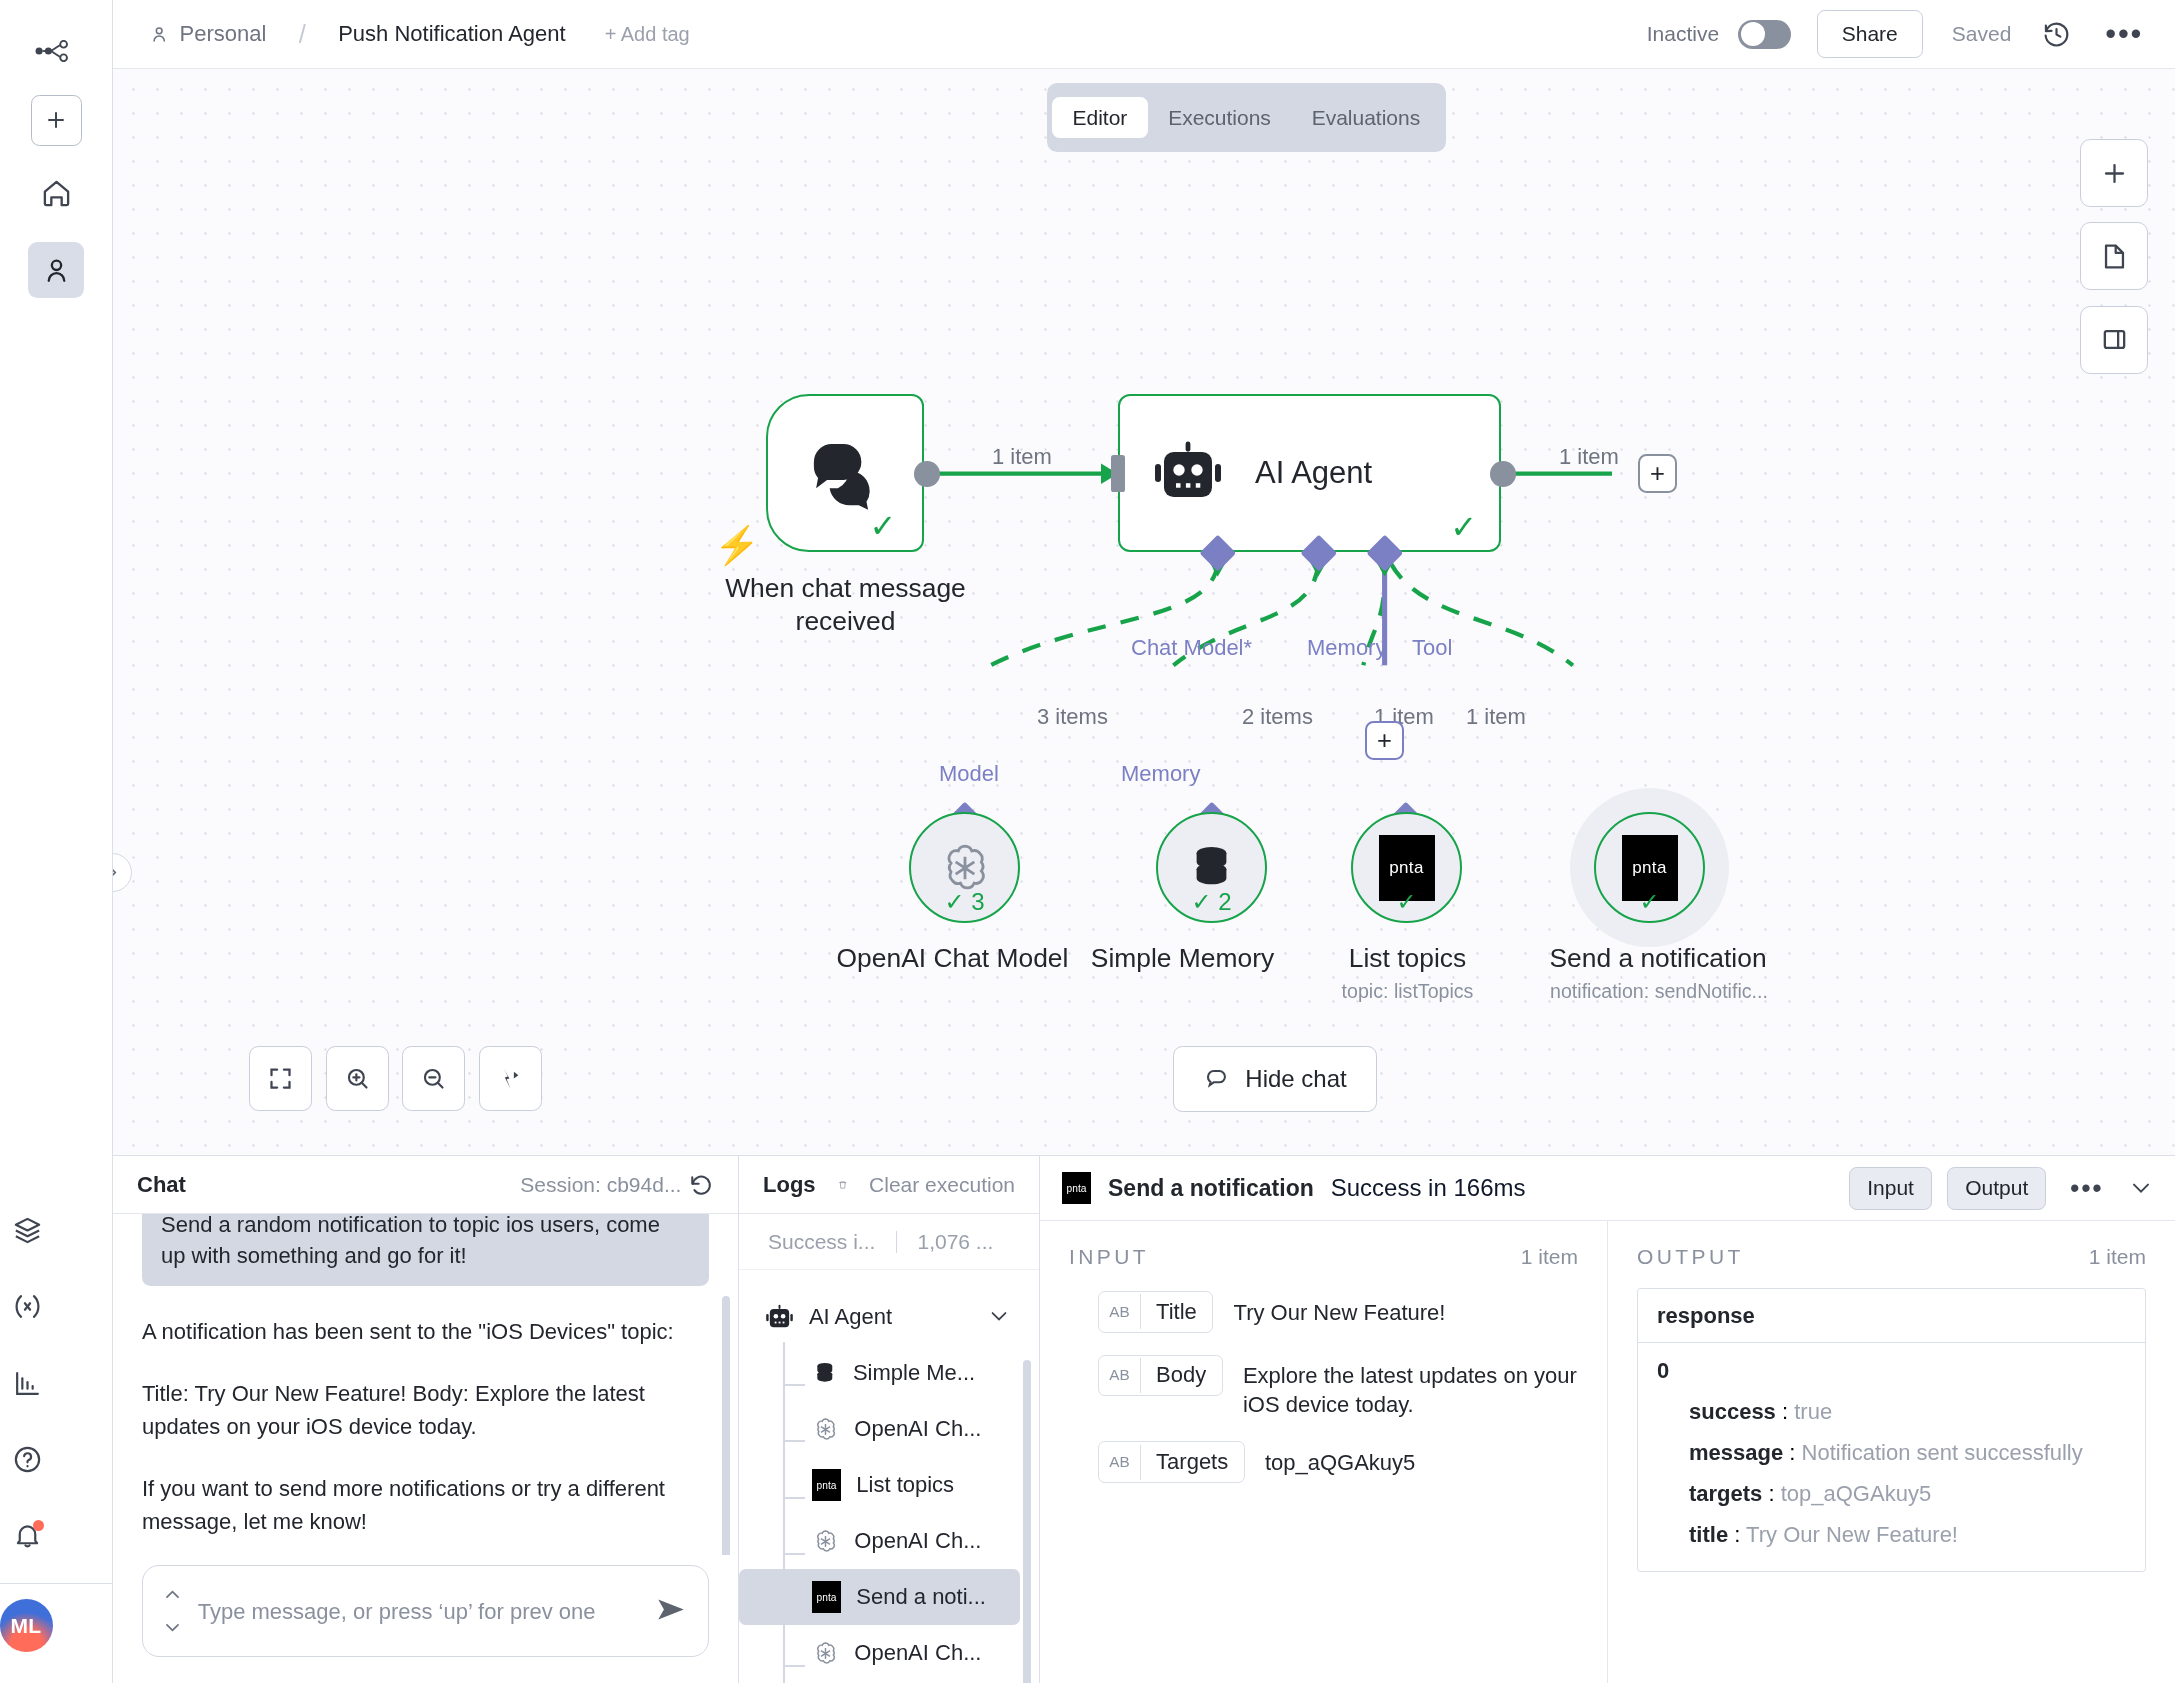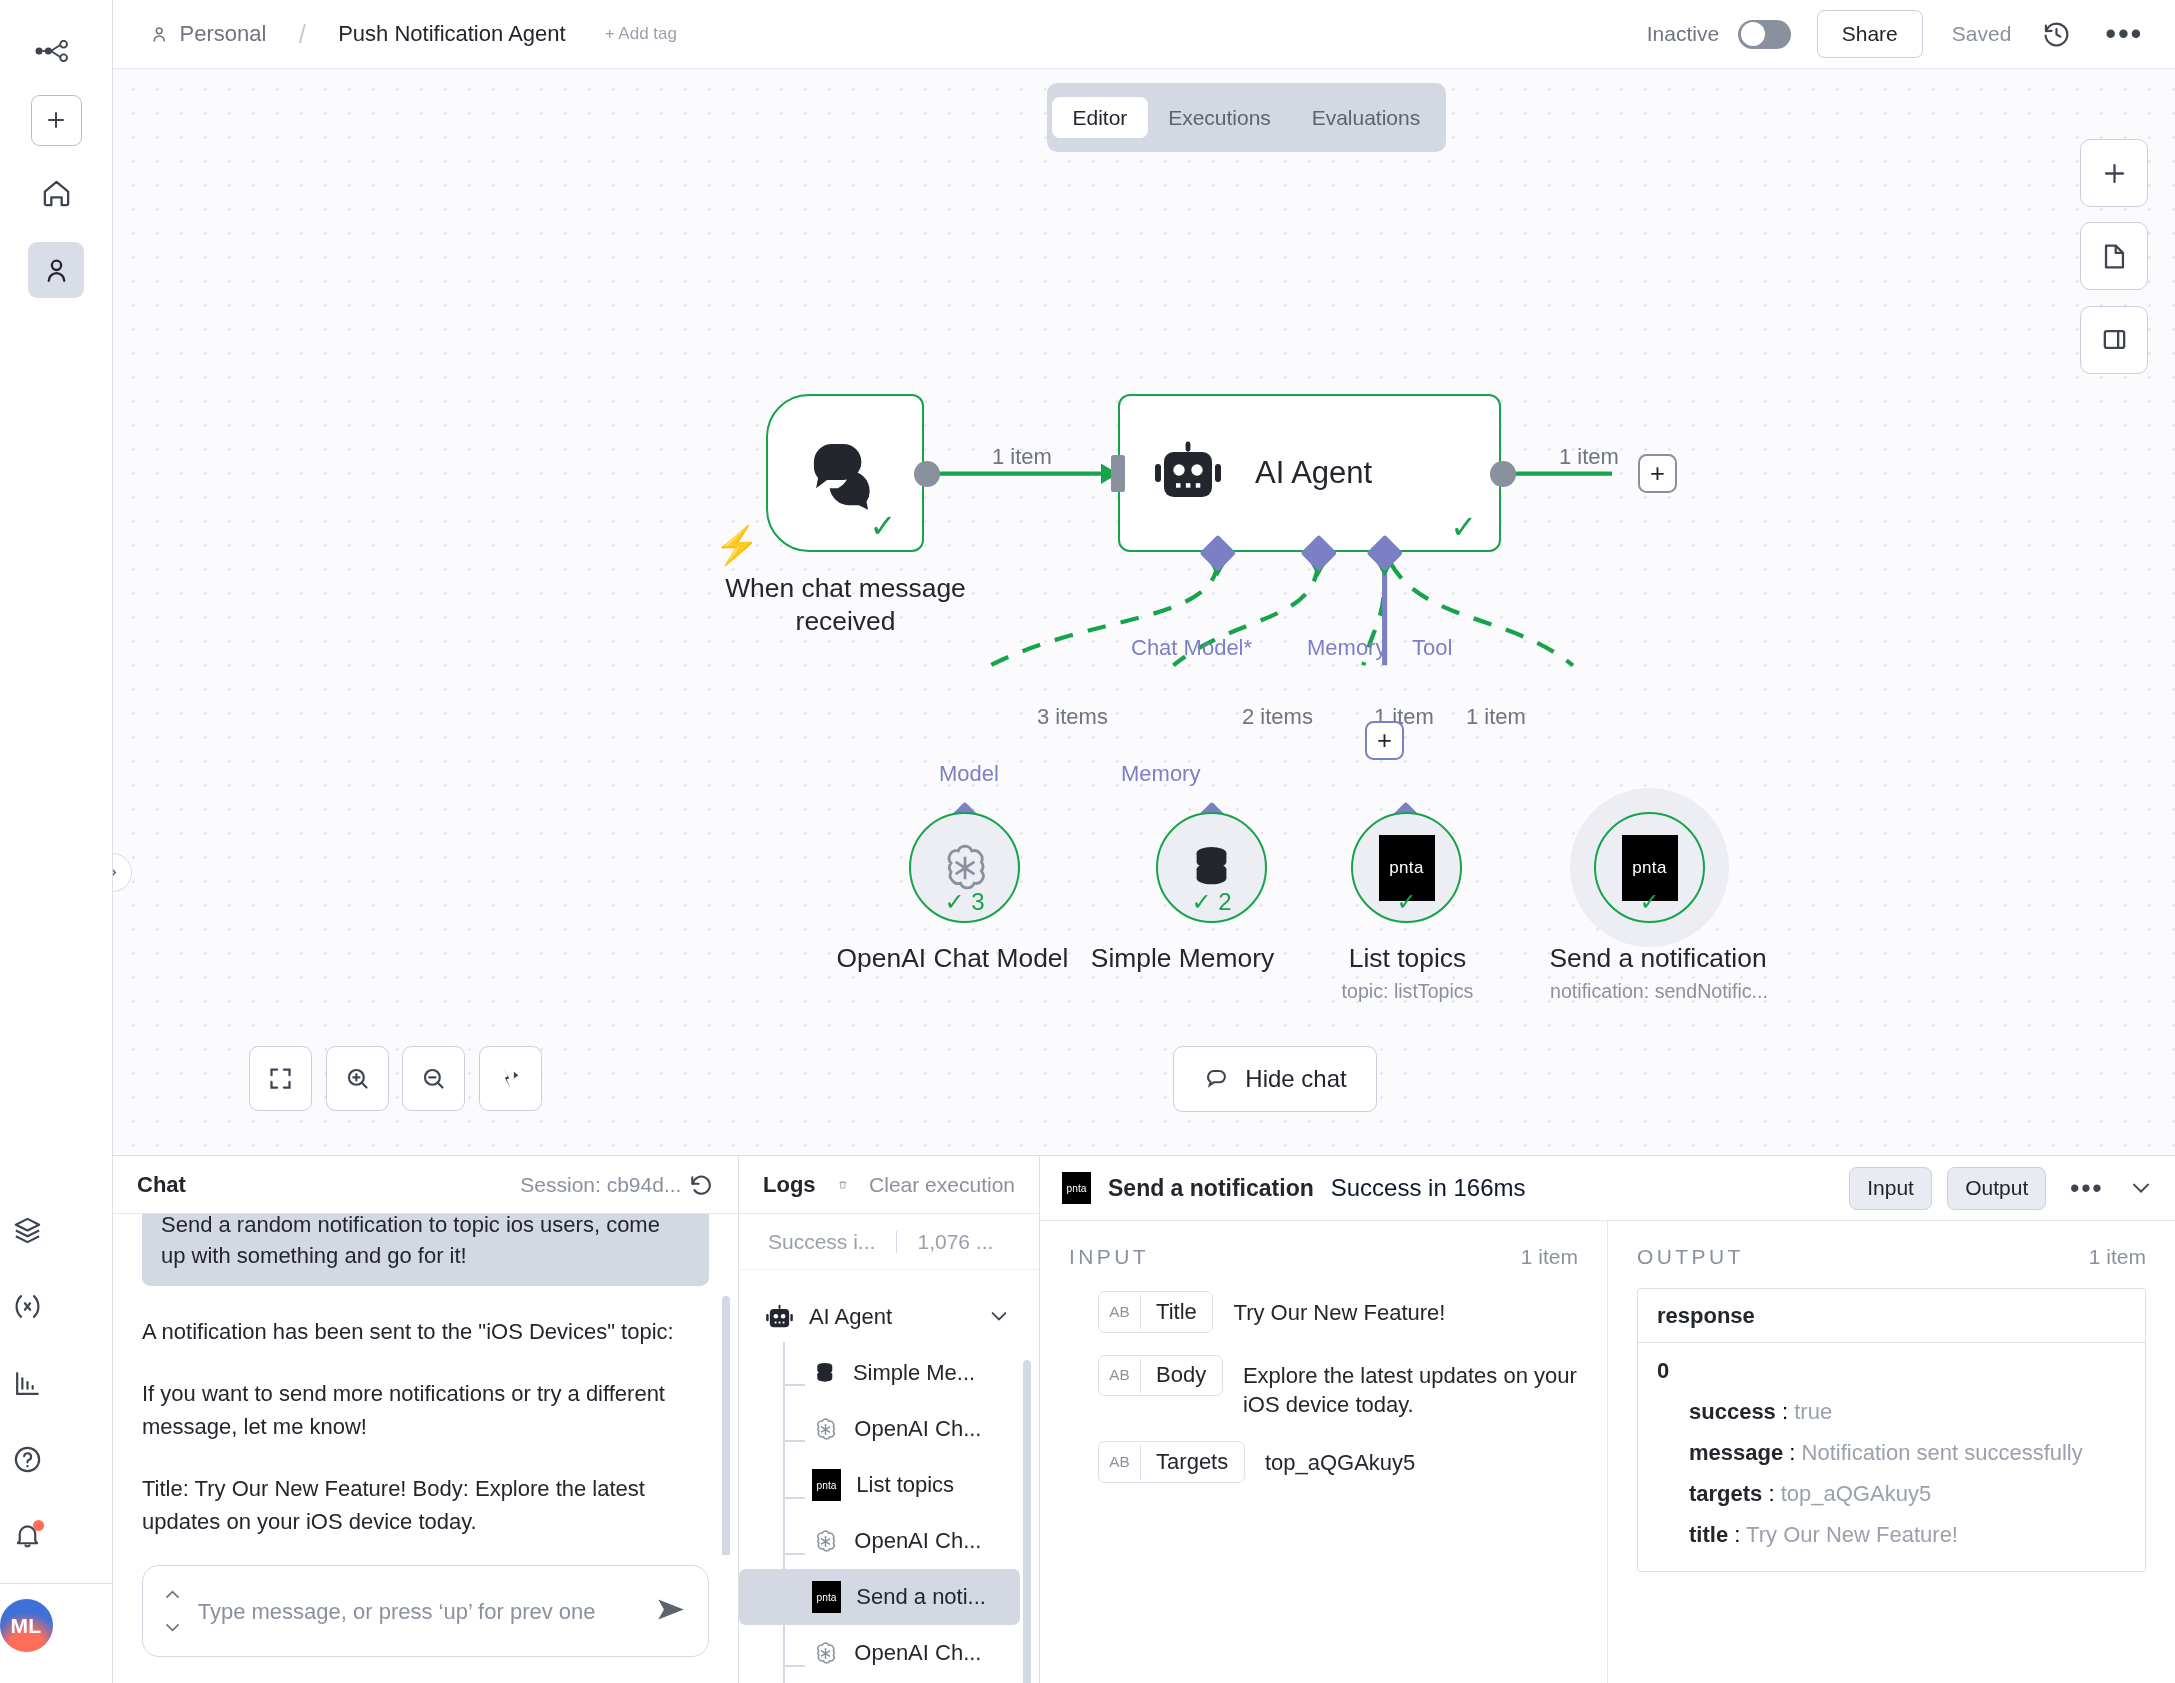--- a/index.html
+++ b/index.html
@@ -48,21 +48,21 @@
 
   
   .topbar {
     position: absolute; top: 0; left: 0; width: 2062px; height: 68px;
     background: #fff; display: flex; align-items: center; z-index: 6;
   }
   .crumbs { display: flex; align-items: center; margin-left: 36px; gap: 17px; }
   .crumb-person { display:flex; align-items:center; gap: 10.2px; color:#6e7481; font-size: 22px; cursor:pointer; }
   .crumb-sep { color: #c5cad4; font-size: 25.6px; margin: 0 15.3px; font-weight: 300; }
   .crumb-title { color: #23262d; font-size: 22px; cursor: pointer; }
-  .addtag { color:#9aa0ac; font-size: 17px; margin-left: 22px; cursor: pointer; }
+  .addtag { color:#9aa0ac; font-size: 20px; margin-left: 22px; cursor: pointer; }
   .top-right { margin-left: auto; display: flex; align-items: center; margin-right: 32px; gap: 0; }
   .inactive-lbl { color:#6e7481; font-size: 21px; margin-right: 19px; }
   .toggle {
     width: 53px; height: 29px; border-radius: 14.5px; background: #8a919e;
     position: relative; cursor: pointer; margin-right: 25.6px;
   }
   .toggle .knob { position:absolute; left: 2.6px; top: 2.6px; width: 24px; height: 24px; border-radius:50%; background:#fff; }
   .share-btn {
     border: 1.4px solid #c9cedb; border-radius: 7.7px; padding: 11px 24px;
     font-size: 21px; color: #23262d; background: #fff; cursor: pointer;
@@ -527,22 +527,22 @@
               <svg width="25.6" height="25.6" viewBox="0 0 24 24" fill="none" stroke="#3f4451" stroke-width="1.9" stroke-linecap="round" stroke-linejoin="round">
                   <polyline points="4,5 4,11 10,11"></polyline>
                   <path d="M4.6 11a8 8 0 1 1 1.4 6"></path>
                 </svg>
             </span>
           </div>
         </div>
         <div class="chat-body">
           <div class="bubble-user">Send a random notification to topic ios users, come up with something and go for it!</div>
           <div class="bot-msg">A notification has been sent to the "iOS Devices" topic:</div>
+          <div class="bot-msg">Title: Try Our New Feature! Body: Explore the latest updates on your iOS device today.</div>
           <div class="bot-msg">If you want to send more notifications or try a different message, let me know!</div>
-          <div class="bot-msg">Title: Try Our New Feature! Body: Explore the latest updates on your iOS device today.</div>
           <div class="chat-scroll"></div>
         </div>
         <div class="chat-inputwrap">
           <div class="chat-input">
             <span class="chevcol">
               <svg width="19" height="12" viewBox="0 0 24 14" fill="none" stroke="#6e7481" stroke-width="2.2" stroke-linecap="round">
                   <polyline points="5,11 12,4 19,11"></polyline>
                 </svg>
               <svg width="19" height="12" viewBox="0 0 24 14" fill="none" stroke="#6e7481" stroke-width="2.2" stroke-linecap="round">
                   <polyline points="5,3 12,10 19,3"></polyline>

